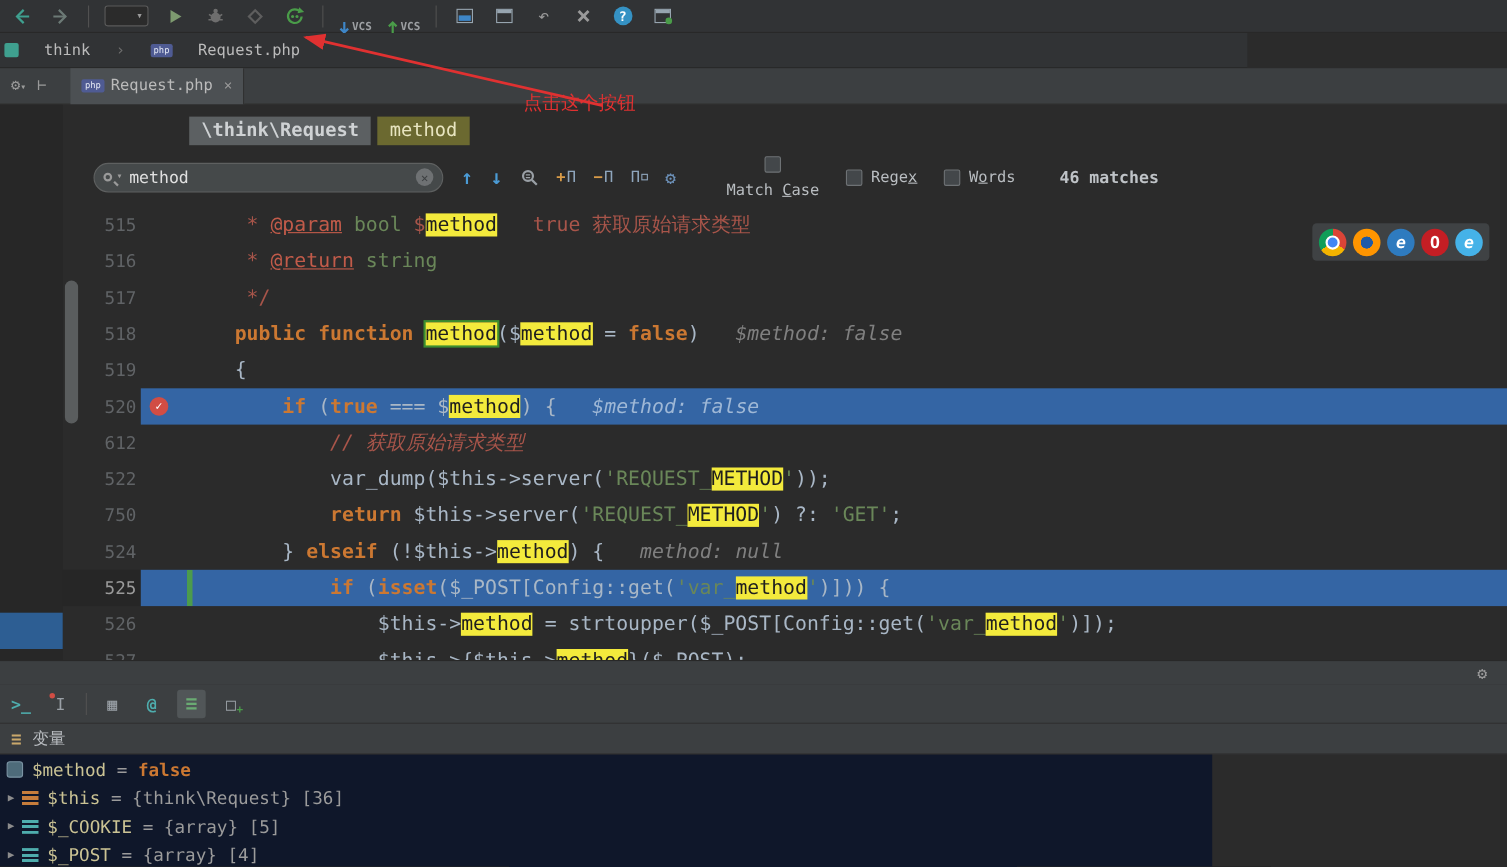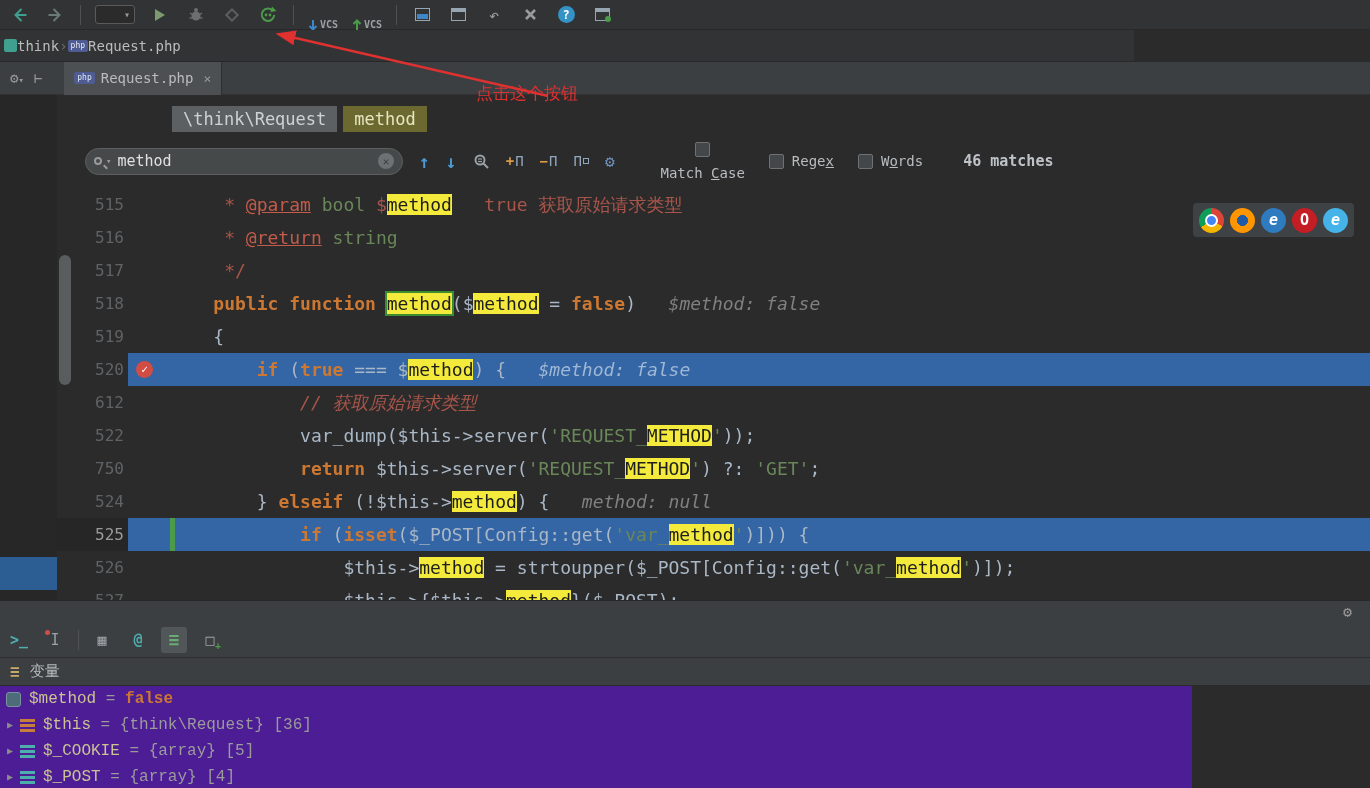--- a/index.html
+++ b/index.html
@@ -18,39 +18,39 @@
   .winicon{width:15px;height:13px;border:1px solid #97A5B0;position:relative;display:inline-block;}
   .winicon.blue::after{content:"";position:absolute;left:1px;right:1px;bottom:1px;height:5px;background:#3E86C7;}
   .winicon.bar::before{content:"";position:absolute;left:0;right:0;top:0;height:3px;background:#97A5B0;}
   .winicon.green::after{content:"";position:absolute;right:-2px;bottom:-2px;width:6px;height:6px;border-radius:50%;background:#4A9C49;}
   .undo{color:#9A9A9A;font-size:17px;}
   .help{width:17px;height:17px;border-radius:50%;background:#3592C4;color:#fff;font-size:12px;font-weight:bold;
         display:inline-flex;align-items:center;justify-content:center;}
 
   
   .navbar{position:absolute;left:0;top:30px;width:1134px;height:32px;background:#313335;
-          display:flex;align-items:center;gap:0;padding-left:4px;font-size:14px;color:#BBBBBB;
+          display:flex;align-items:center;gap:23px;padding-left:4px;font-size:14px;color:#BBBBBB;
           border-bottom:1px solid #282828;}
   .proj-icon{width:13px;height:13px;border-radius:2px;background:#3FA08F;display:inline-block;}
   .crumb{cursor:pointer;}
   .crumb-sep{color:#6E6E6E;}
   .phpbadge{background:#4F5B93;color:#E4E9F5;font-size:8px;padding:1px 3px;border-radius:2px;line-height:10px;}
 
   
   .tabbar{position:absolute;left:0;top:62px;width:1370px;height:33px;background:#3C3F41;
           display:flex;align-items:center;border-bottom:1px solid #323232;}
   .tbicon{color:#9A9A9A;font-size:14px;margin-left:10px;cursor:pointer;}
   .tab{margin-left:22px;height:33px;background:#4C5053;display:flex;align-items:center;gap:6px;
        padding:0 10px;border-right:1px solid #2E2E2E;color:#BBBBBB;font-size:14px;cursor:pointer;}
   .tabclose{color:#9A9A9A;font-size:13px;margin-left:4px;cursor:pointer;}
 
   
   .editor{position:absolute;left:0;top:95px;width:1370px;height:505px;background:#2B2B2B;overflow:hidden;}
   .ctx{position:absolute;left:172px;top:11px;display:flex;gap:6px;font-size:17px;}
-  .ctxbox1{background:#5C6062;color:#CFD2D4;padding:3px 11px;}
+  .ctxbox1{background:#5C6062;color:#CFD2D4;padding:3px 11px;font-weight:bold;}
   .ctxbox2{background:#6B6930;color:#E8E5C0;padding:3px 11px;}
 
   
   .findbar{position:absolute;left:0;top:50px;width:1370px;height:32px;display:flex;align-items:center;}
   .searchfield{margin-left:85px;width:318px;height:27px;background:#45494A;border:1px solid #5E6060;
                border-radius:14px;display:flex;align-items:center;padding:0 8px;gap:4px;}
   .mag{width:8px;height:8px;border:2px solid #9A9A9A;border-radius:50%;position:relative;flex:none;}
   .mag::after{content:"";position:absolute;left:7px;top:7px;width:5px;height:2px;background:#9A9A9A;transform:rotate(45deg);}
   .magdrop{color:#9A9A9A;font-size:9px;}
   .searchinput{flex:1;background:transparent;border:none;outline:none;color:#E0E0E0;
@@ -123,21 +123,21 @@
   .dbtn.teal{color:#4EADAD;font-weight:bold;}
   .dbtn.sel{background:#515658;color:#6AAB73;font-size:18px;font-weight:bold;}
   .reddot{position:absolute;left:3px;top:3px;width:5px;height:5px;border-radius:50%;background:#D14D44;}
   .plusmark{position:absolute;right:2px;bottom:2px;color:#4A9C49;font-size:10px;font-weight:bold;}
   .varshead{position:absolute;left:0;top:658px;width:1370px;height:28px;background:#3C3F41;
             display:flex;align-items:center;gap:10px;padding-left:10px;color:#B9BDC1;font-size:15px;
             border-bottom:1px solid #2A2A2A;}
   .vhicon{color:#C9A86B;font-size:16px;font-weight:bold;}
 
   
-  .vars{position:absolute;left:0;top:686px;width:1192px;height:102px;background:#4c1d95;overflow:hidden;font-family:Liberation Mono, monospace;}
+  .vars{position:absolute;left:0;top:686px;width:1102px;height:102px;background:#0f172a;overflow:hidden;}
   .vrow{display:flex;align-items:center;height:26px;font-size:16px;cursor:pointer;}
   .vexp{width:20px;text-align:center;color:#8C8C8C;font-size:10px;}
   .vicon{flex:none;margin-right:8px;}
   .prim{width:15px;height:15px;border-radius:3px;background:#4E6B7A;border:1px solid #7A93A3;margin-left:6px;}
   .obj{width:15px;height:13px;background:repeating-linear-gradient(to bottom,#C77D3C 0 3px,transparent 3px 5px);}
   .arr{width:15px;height:13px;background:repeating-linear-gradient(to bottom,#4EADAD 0 3px,transparent 3px 5px);}
   .vname{color:#CBC394;}
   .veq{color:#9B9B9B;white-space:pre;}
   .vval{color:#9B9B9B;}
   .vval.k{color:#CC7832;font-weight:bold;}

